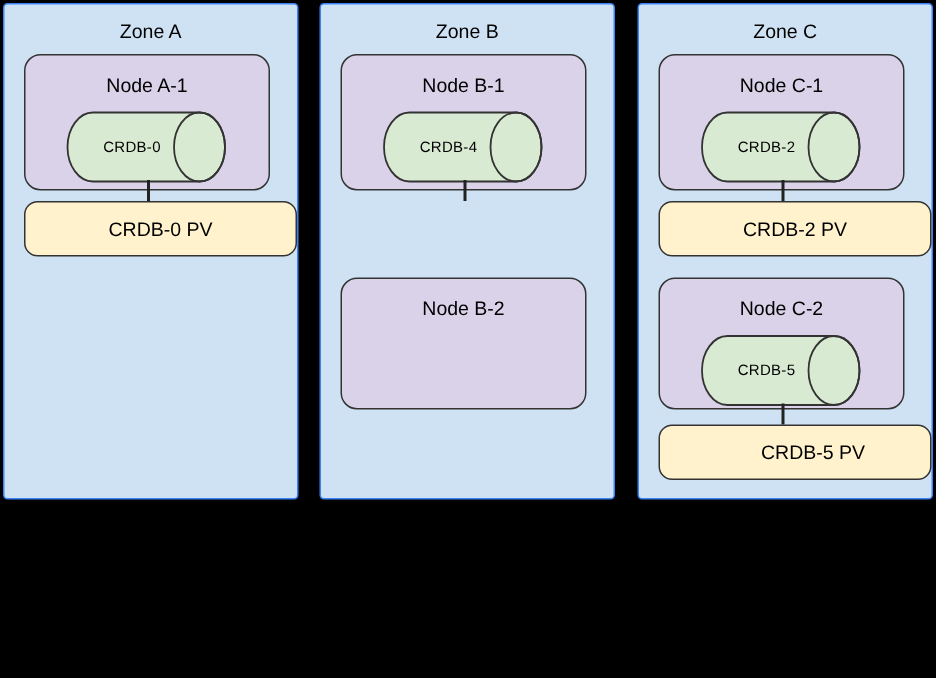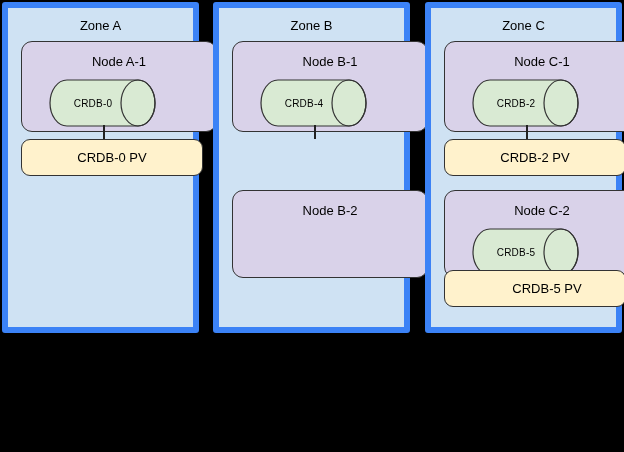--- a/index.html
+++ b/index.html
@@ -2,32 +2,32 @@
 <html><head>
 <meta charset="utf-8">
 <style>
   html,body{margin:0;padding:0;background:#000;}
   .stage{
     position:relative;width:624px;height:452px;background:#000;overflow:hidden;
     font-family:"Liberation Sans",sans-serif;color:#000;
   }
   .zone{
     position:absolute;top:2px;width:197px;height:331px;
-    background:#cfe2f3;border:6px solid #3b82f6;border-radius:3px;
+    background:#cfe2f3;border:1px solid #3b82f6;border-radius:3px;
     box-sizing:border-box;
   }
   .zone-a{left:2px;}
   .zone-b{left:213px;}
   .zone-c{left:425px;}
   .zone-label{
     position:absolute;top:8px;left:0;width:100%;text-align:center;
     font-size:13px;line-height:20px;
   }
   .nodebox{
-    position:absolute;left:13px;width:196px;
+    position:absolute;left:13px;width:164px;
     background:#d9d2e9;border:1px solid #333;border-radius:11px;
     box-sizing:border-box;
   }
   .node-row1{top:33px;height:91px;}
   .node-row2{top:182px;height:88px;}
   .node-label{
     position:absolute;top:10px;left:0;width:100%;text-align:center;
     font-size:13px;line-height:20px;
   }
   .cyl{position:absolute;left:27px;top:37px;width:107px;height:48px;}
@@ -39,21 +39,21 @@
   }
   .connector{position:absolute;left:95px;width:2px;background:#222;}
   .conn-row1{top:117px;height:14px;}
   .conn-row2{top:266px;height:14px;}
   .pvbox{
     position:absolute;left:13px;width:182px;height:37px;
     background:#fff2cc;border:1px solid #333;border-radius:9px;
     box-sizing:border-box;text-align:center;font-size:13px;line-height:35px;
   }
   .pv-row1{top:131px;}
-  .pv-row2{top:262px;padding-left:24px;}
+  .pv-row2{top:280px;padding-left:24px;}
 </style>
 </head>
 <body>
 
 <div class="stage">
 
   <div class="zone zone-a">
     <div class="zone-label">Zone A</div>
 
     <div class="nodebox node-row1">

